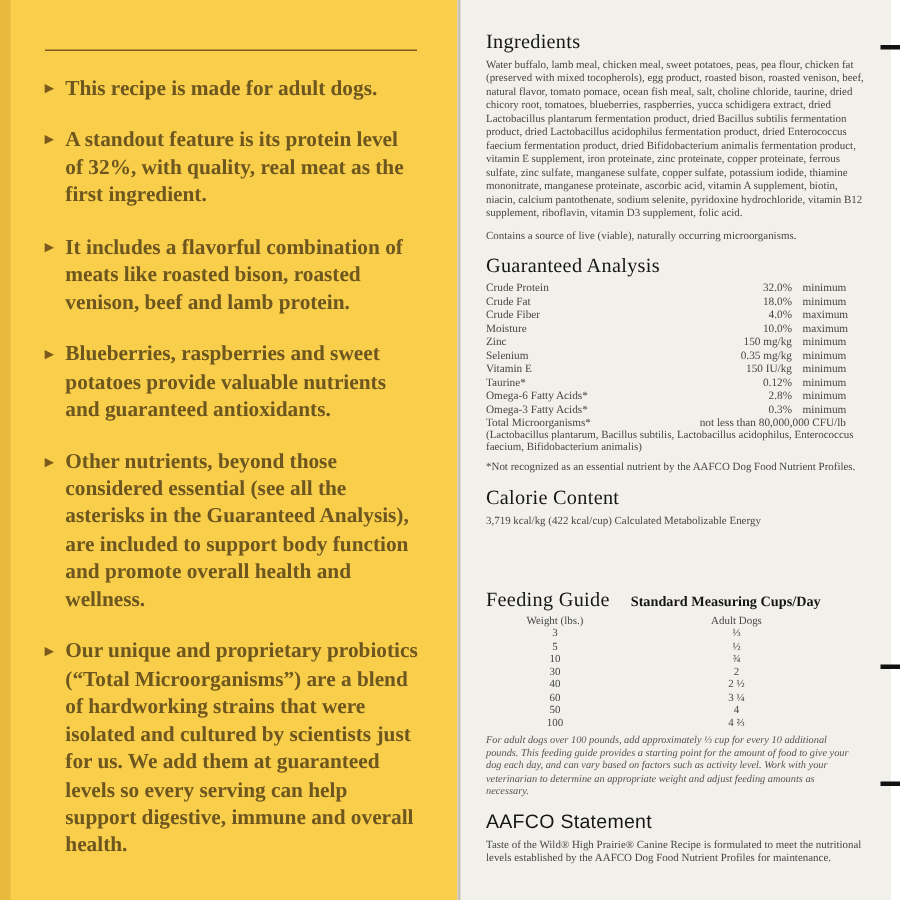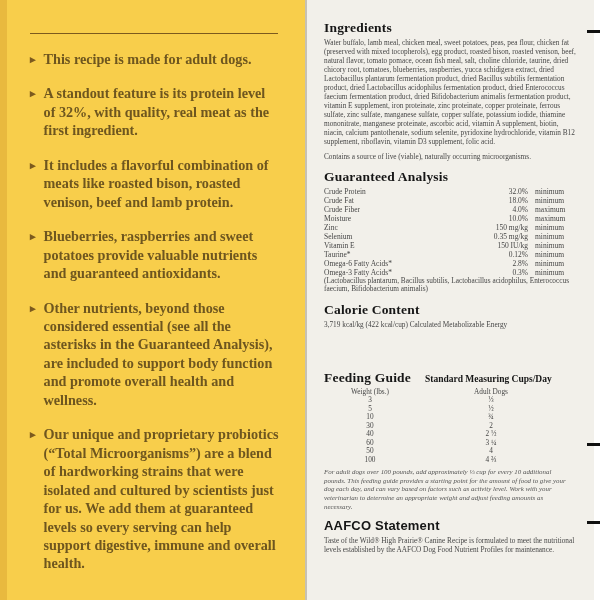--- a/index.html
+++ b/index.html
@@ -16,21 +16,21 @@
   .bullet { display:flex; margin-bottom:16px; color:#6E561F; font-size:14.2px; line-height:1.3; font-weight:bold; }
   .bullet .marker { color:#7C5A1E; font-size:11px; line-height:1; margin:4px 8px 0 0; flex:0 0 auto; }
 
   
   .right-panel { position:relative; flex:1; height:600px; background:#F2F0EA; border-left:2px solid #C6C1B4;
                  color:#434343; padding:20px 24px 0 17px; }
   .paper-edge { position:absolute; right:0; top:0; width:6px; height:100%; background:#FFFFFF; }
   .crop-mark { position:absolute; right:0; width:13px; height:2.5px; background:#111; }
   .crop-mark.m1 { top:30px; } .crop-mark.m2 { top:443px; } .crop-mark.m3 { top:521px; }
 
-  .sec-title { font-weight:bold; color:#161616; font-size:13.5px; letter-spacing:.2px; line-height:1.15; margin-bottom:2px; }
+  .sec-title { font-weight:normal; color:#161616; font-size:13.5px; letter-spacing:.2px; line-height:1.15; margin-bottom:2px; }
   .sec-title.sans { font-family:"Liberation Sans", sans-serif; font-size:13px; }
   .body-sm { font-size:7.3px; line-height:1.24; color:#464646; }
   .note { font-size:7.3px; color:#464646; margin-top:6px; }
 
   .section { margin-bottom:8px; }
 
   
   .ga-row { display:flex; font-size:7.5px; line-height:1.2; color:#464646; }
   .ga-name { flex:1; }
   .ga-val { width:58px; text-align:right; }
@@ -144,21 +144,26 @@
       <div class="ga-row">
         <span class="ga-name">Omega-6 Fatty Acids*</span>
         <span class="ga-val">2.8%</span>
         <span class="ga-qual">minimum</span>
       </div>
       <div class="ga-row">
         <span class="ga-name">Omega-3 Fatty Acids*</span>
         <span class="ga-val">0.3%</span>
         <span class="ga-qual">minimum</span>
       </div>
+      <div class="ga-total">
+        <span class="ga-name">Total Microorganisms*</span>
+        <span class="ga-tval">not less than 80,000,000 CFU/lb</span>
+      </div>
       <div class="ga-species">(Lactobacillus plantarum, Bacillus subtilis, Lactobacillus acidophilus, Enterococcus faecium, Bifidobacterium animalis)</div>
+      <div class="ga-asterisk">*Not recognized as an essential nutrient by the AAFCO Dog Food Nutrient Profiles.</div>
     </div>
   </div>
 
   <div class="section">
     <div class="sec-title">Calorie Content</div>
     <div class="body-sm">3,719 kcal/kg (422 kcal/cup) Calculated Metabolizable Energy</div>
   </div>
 
   <div class="section">
     <div class="fg-header">

